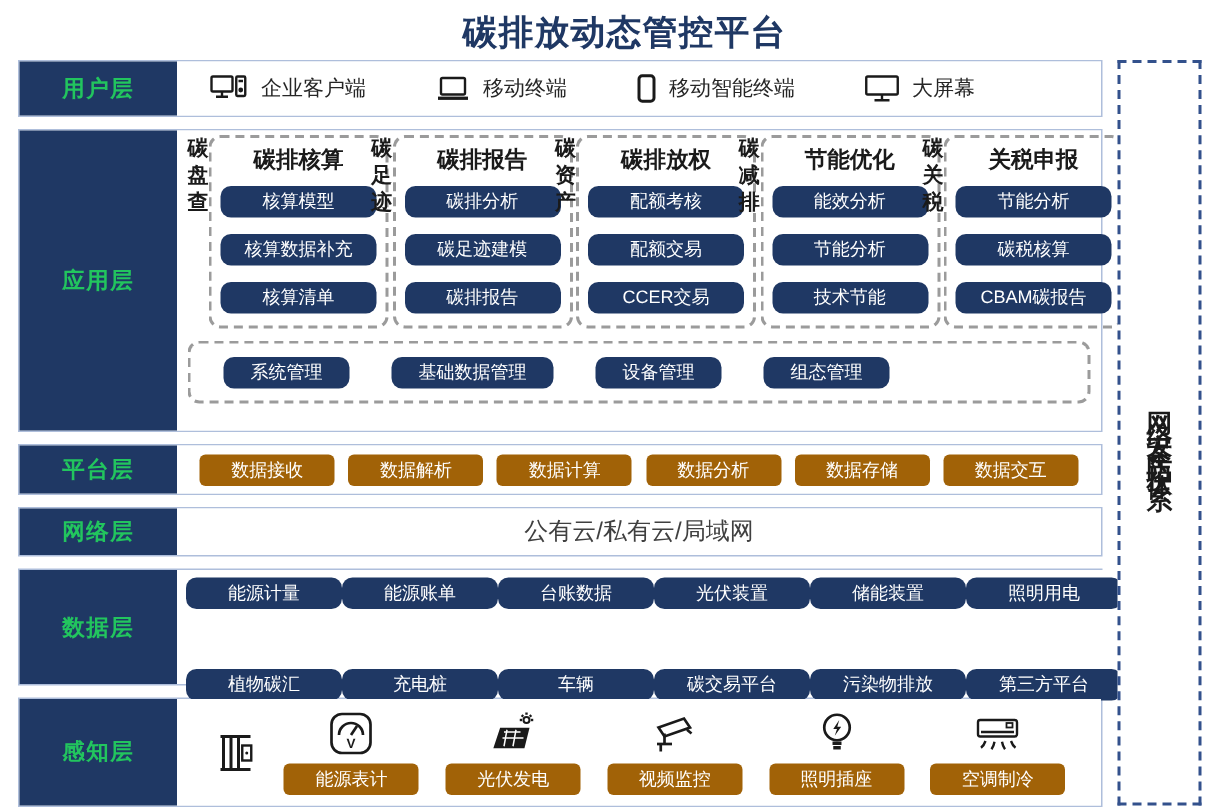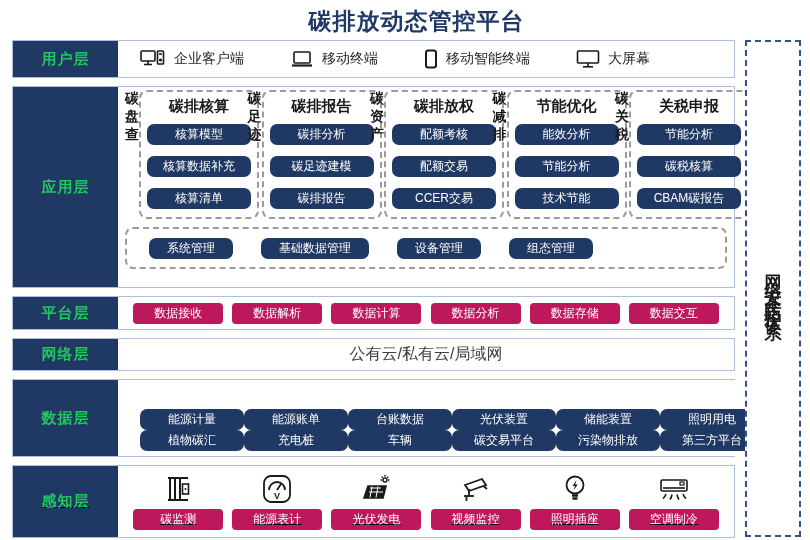--- a/index.html
+++ b/index.html
@@ -37,35 +37,35 @@
     width:104px; height:21px; line-height:21px; text-align:center; white-space:nowrap; }
   .app-col-box .btn-navy { margin-bottom:11px; }
   .app-col-box .btn-navy:last-child { margin-bottom:0; }
   .app-mgmt { margin-top:8px; border:2px dashed #9b9b9b; border-radius:8px; height:42px;
     display:flex; align-items:center; justify-content:center; gap:28px; padding-right:110px; }
   .app-mgmt .btn-navy { width:auto; padding:0 18px; }
 
   
   .layer.platform { height:34px; }
   .platform .layer-content { display:flex; align-items:center; justify-content:space-evenly; padding:0 6px; }
-  .btn-yellow { background:#be185d; color:#fff; font-size:12px; border-radius:4px;
+  .btn-yellow { background:#a16207; color:#fff; font-size:12px; border-radius:4px;
     width:90px; height:21px; line-height:21px; text-align:center; white-space:nowrap; }
 
   
   .layer.network { height:33px; }
   .network .layer-content { display:flex; align-items:center; justify-content:center;
     font-size:16px; color:#404040; }
 
   
   .layer.data { height:78px; }
-  .data .layer-content { display:flex; flex-direction:column; justify-content:flex-end; padding:5px 22px; }
+  .data .layer-content { display:flex; flex-direction:column; justify-content:flex-start; padding:5px 6px;gap:40px; }
   .data-row { display:flex; justify-content:space-evenly; }
 
   
-  .layer.perception { height:73px;text-decoration:underline; }
+  .layer.perception { height:73px; }
   .perception .layer-content { display:flex; align-items:center; justify-content:space-evenly; padding:2px 6px 4px 6px; }
   .sense { display:flex; flex-direction:column; align-items:center; gap:5px; }
   .sense .icon { height:32px; display:flex; align-items:flex-end; justify-content:center; }
 
   
   .security { position:absolute; left:745px; top:40px; width:56px; height:497px;
     border:2px dashed #33518C; background:#fff; display:flex; align-items:center; justify-content:center; }
   .security-text { writing-mode:vertical-rl; text-orientation:upright;
     font-size:17px; font-weight:bold; color:#1a1a1a; letter-spacing:7px; }
 </style>
@@ -236,21 +236,20 @@
             <svg width="30" height="30" viewBox="0 0 30 30" fill="none" stroke="#1a1a1a" stroke-width="2">
               <line x1="5" y1="4" x2="25" y2="4"></line>
                 <line x1="5" y1="26" x2="25" y2="26"></line>
               <line x1="7" y1="4" x2="7" y2="26"></line>
                 <line x1="12" y1="4" x2="12" y2="26"></line>
                 <line x1="17" y1="4" x2="17" y2="26"></line>
               <rect x="19.5" y="10" width="6" height="10" stroke-width="1.6"></rect>
                 <circle cx="22.5" cy="15" r="1" fill="#1a1a1a" stroke="none"></circle>
             </svg>
           </span>
-          <div class="btn-yellow">碳监测</div>
         </div>
 
         <div class="sense">
           <span class="icon">
             <svg width="30" height="30" viewBox="0 0 30 30" fill="none" stroke="#1a1a1a" stroke-width="1.8">
               <rect x="2" y="2" width="26" height="26" rx="7"></rect>
               <path d="M7 16 a8 8 0 0 1 16 0"></path>
               <line x1="15" y1="16" x2="19" y2="10"></line>
               <text x="15" y="24.5" font-size="9" font-weight="bold" fill="#1a1a1a" stroke="none" text-anchor="middle">V</text>
             </svg>

